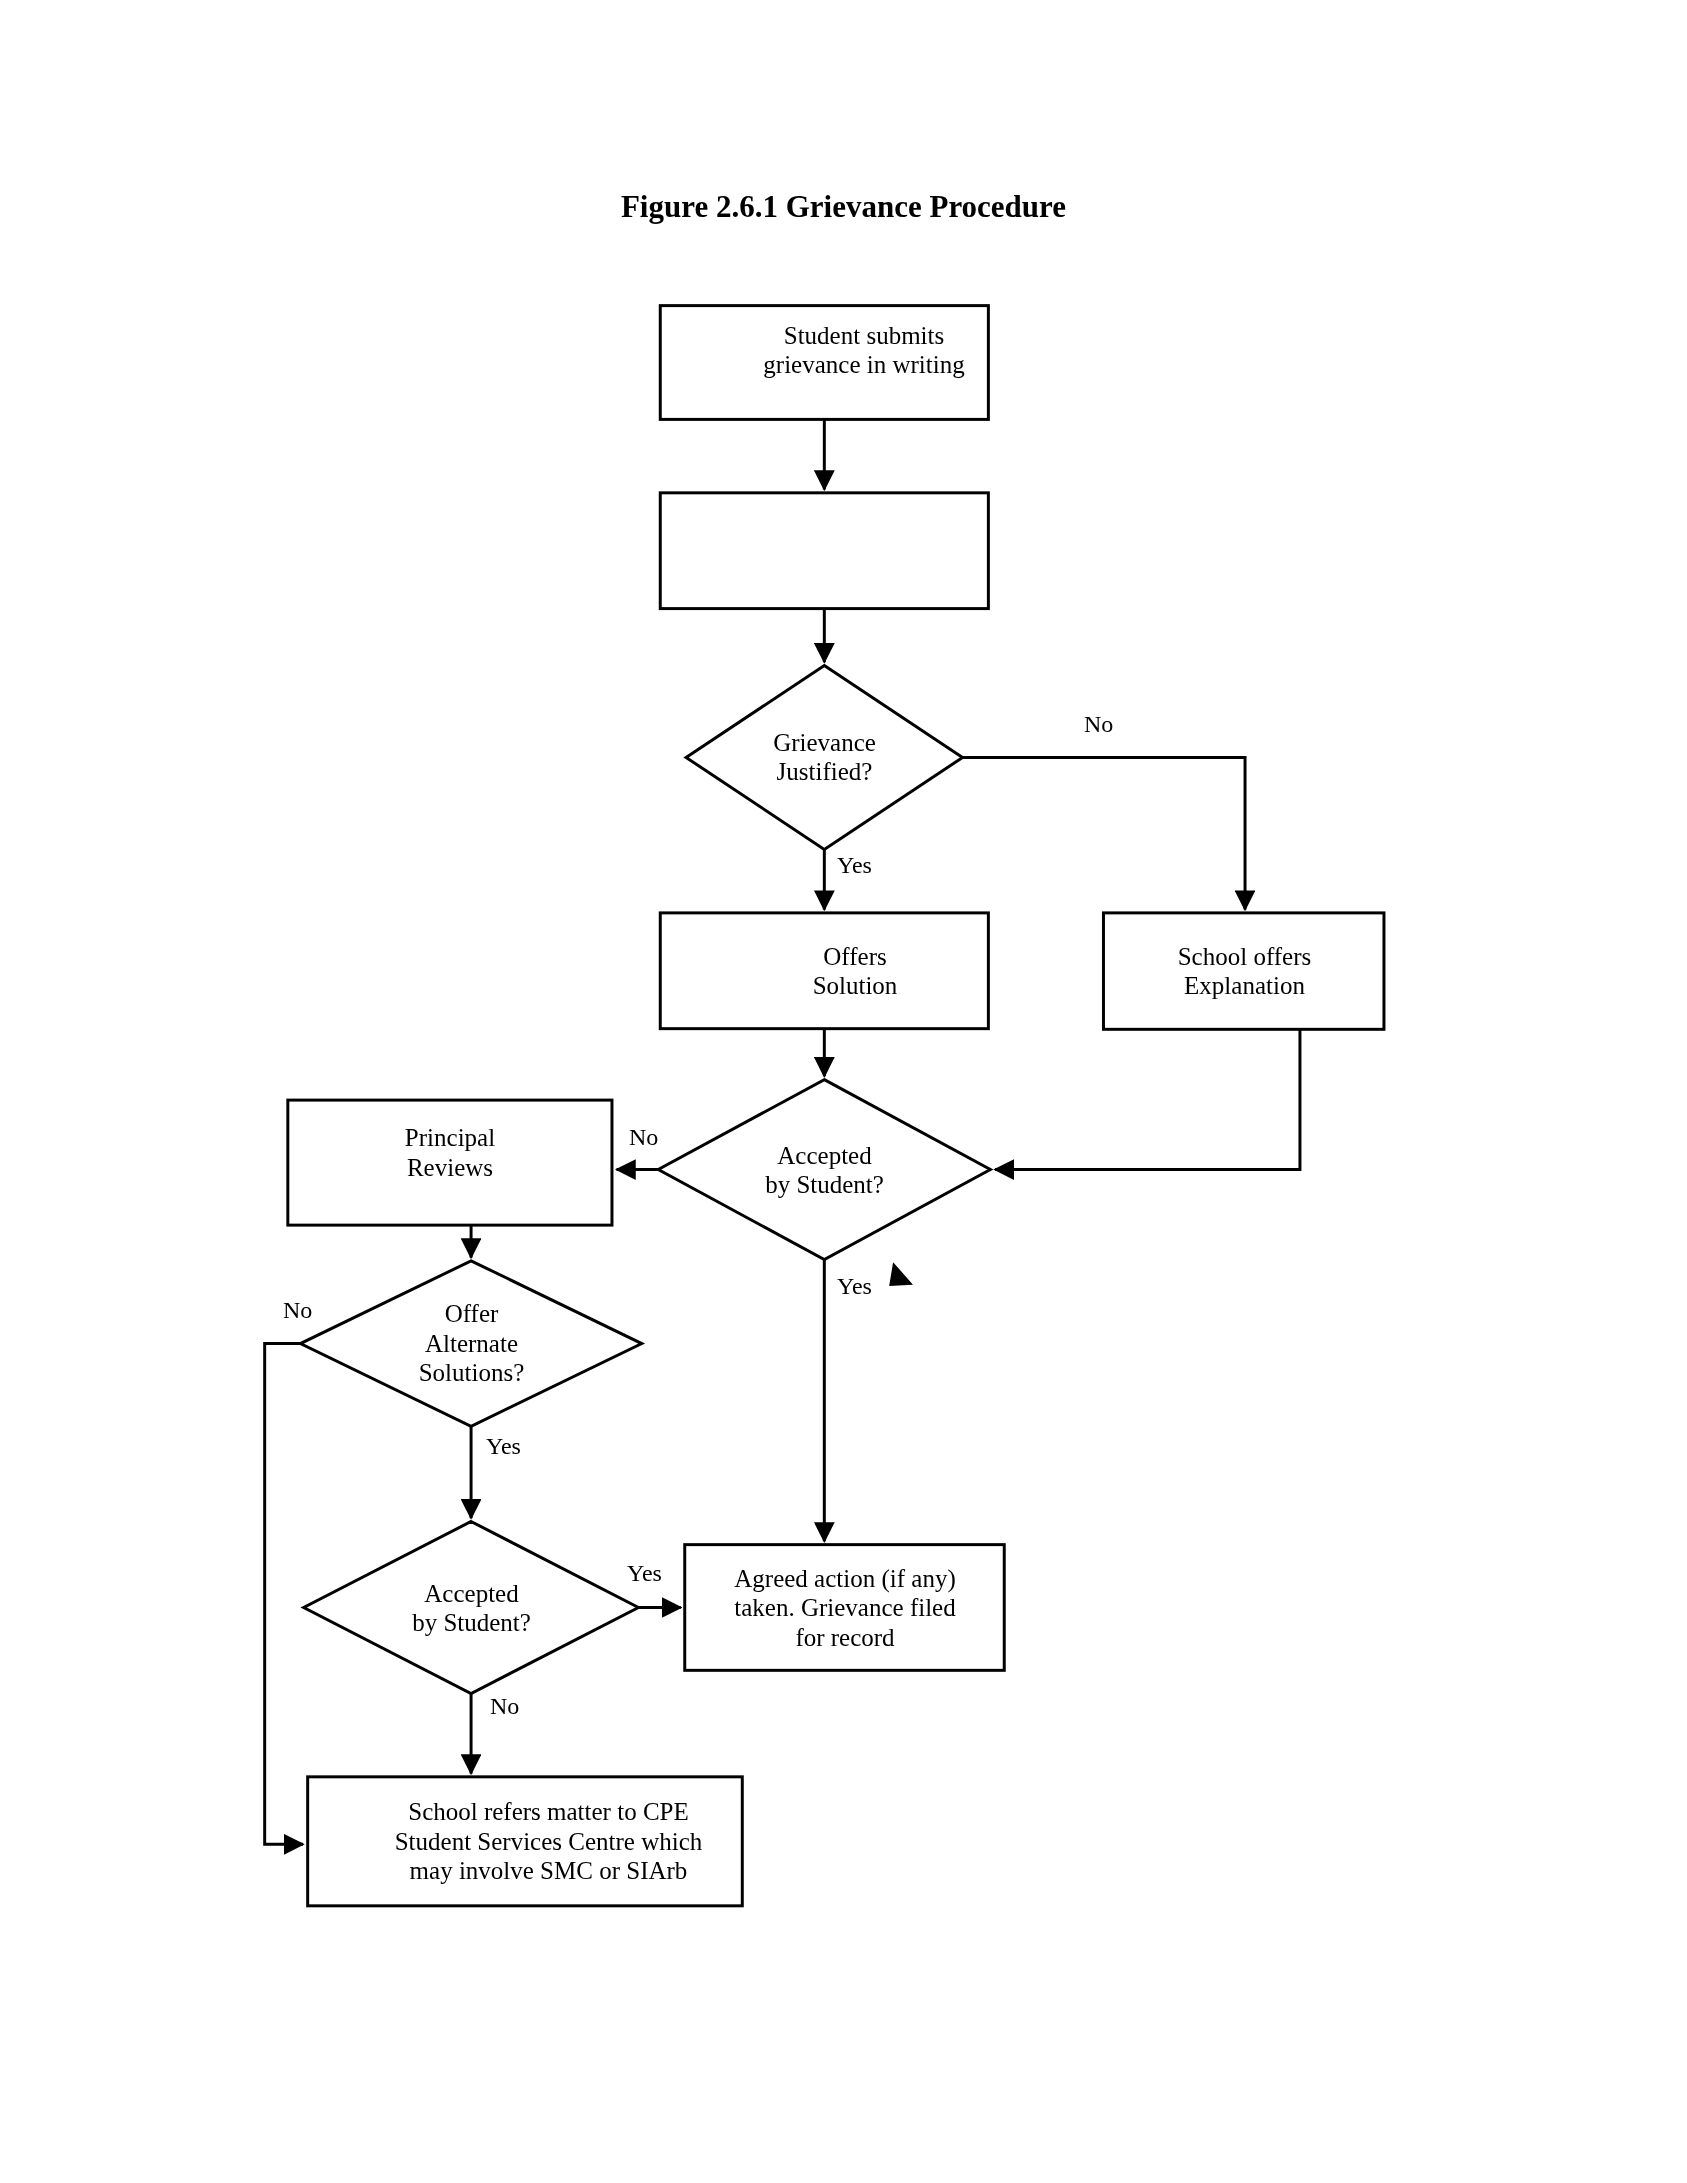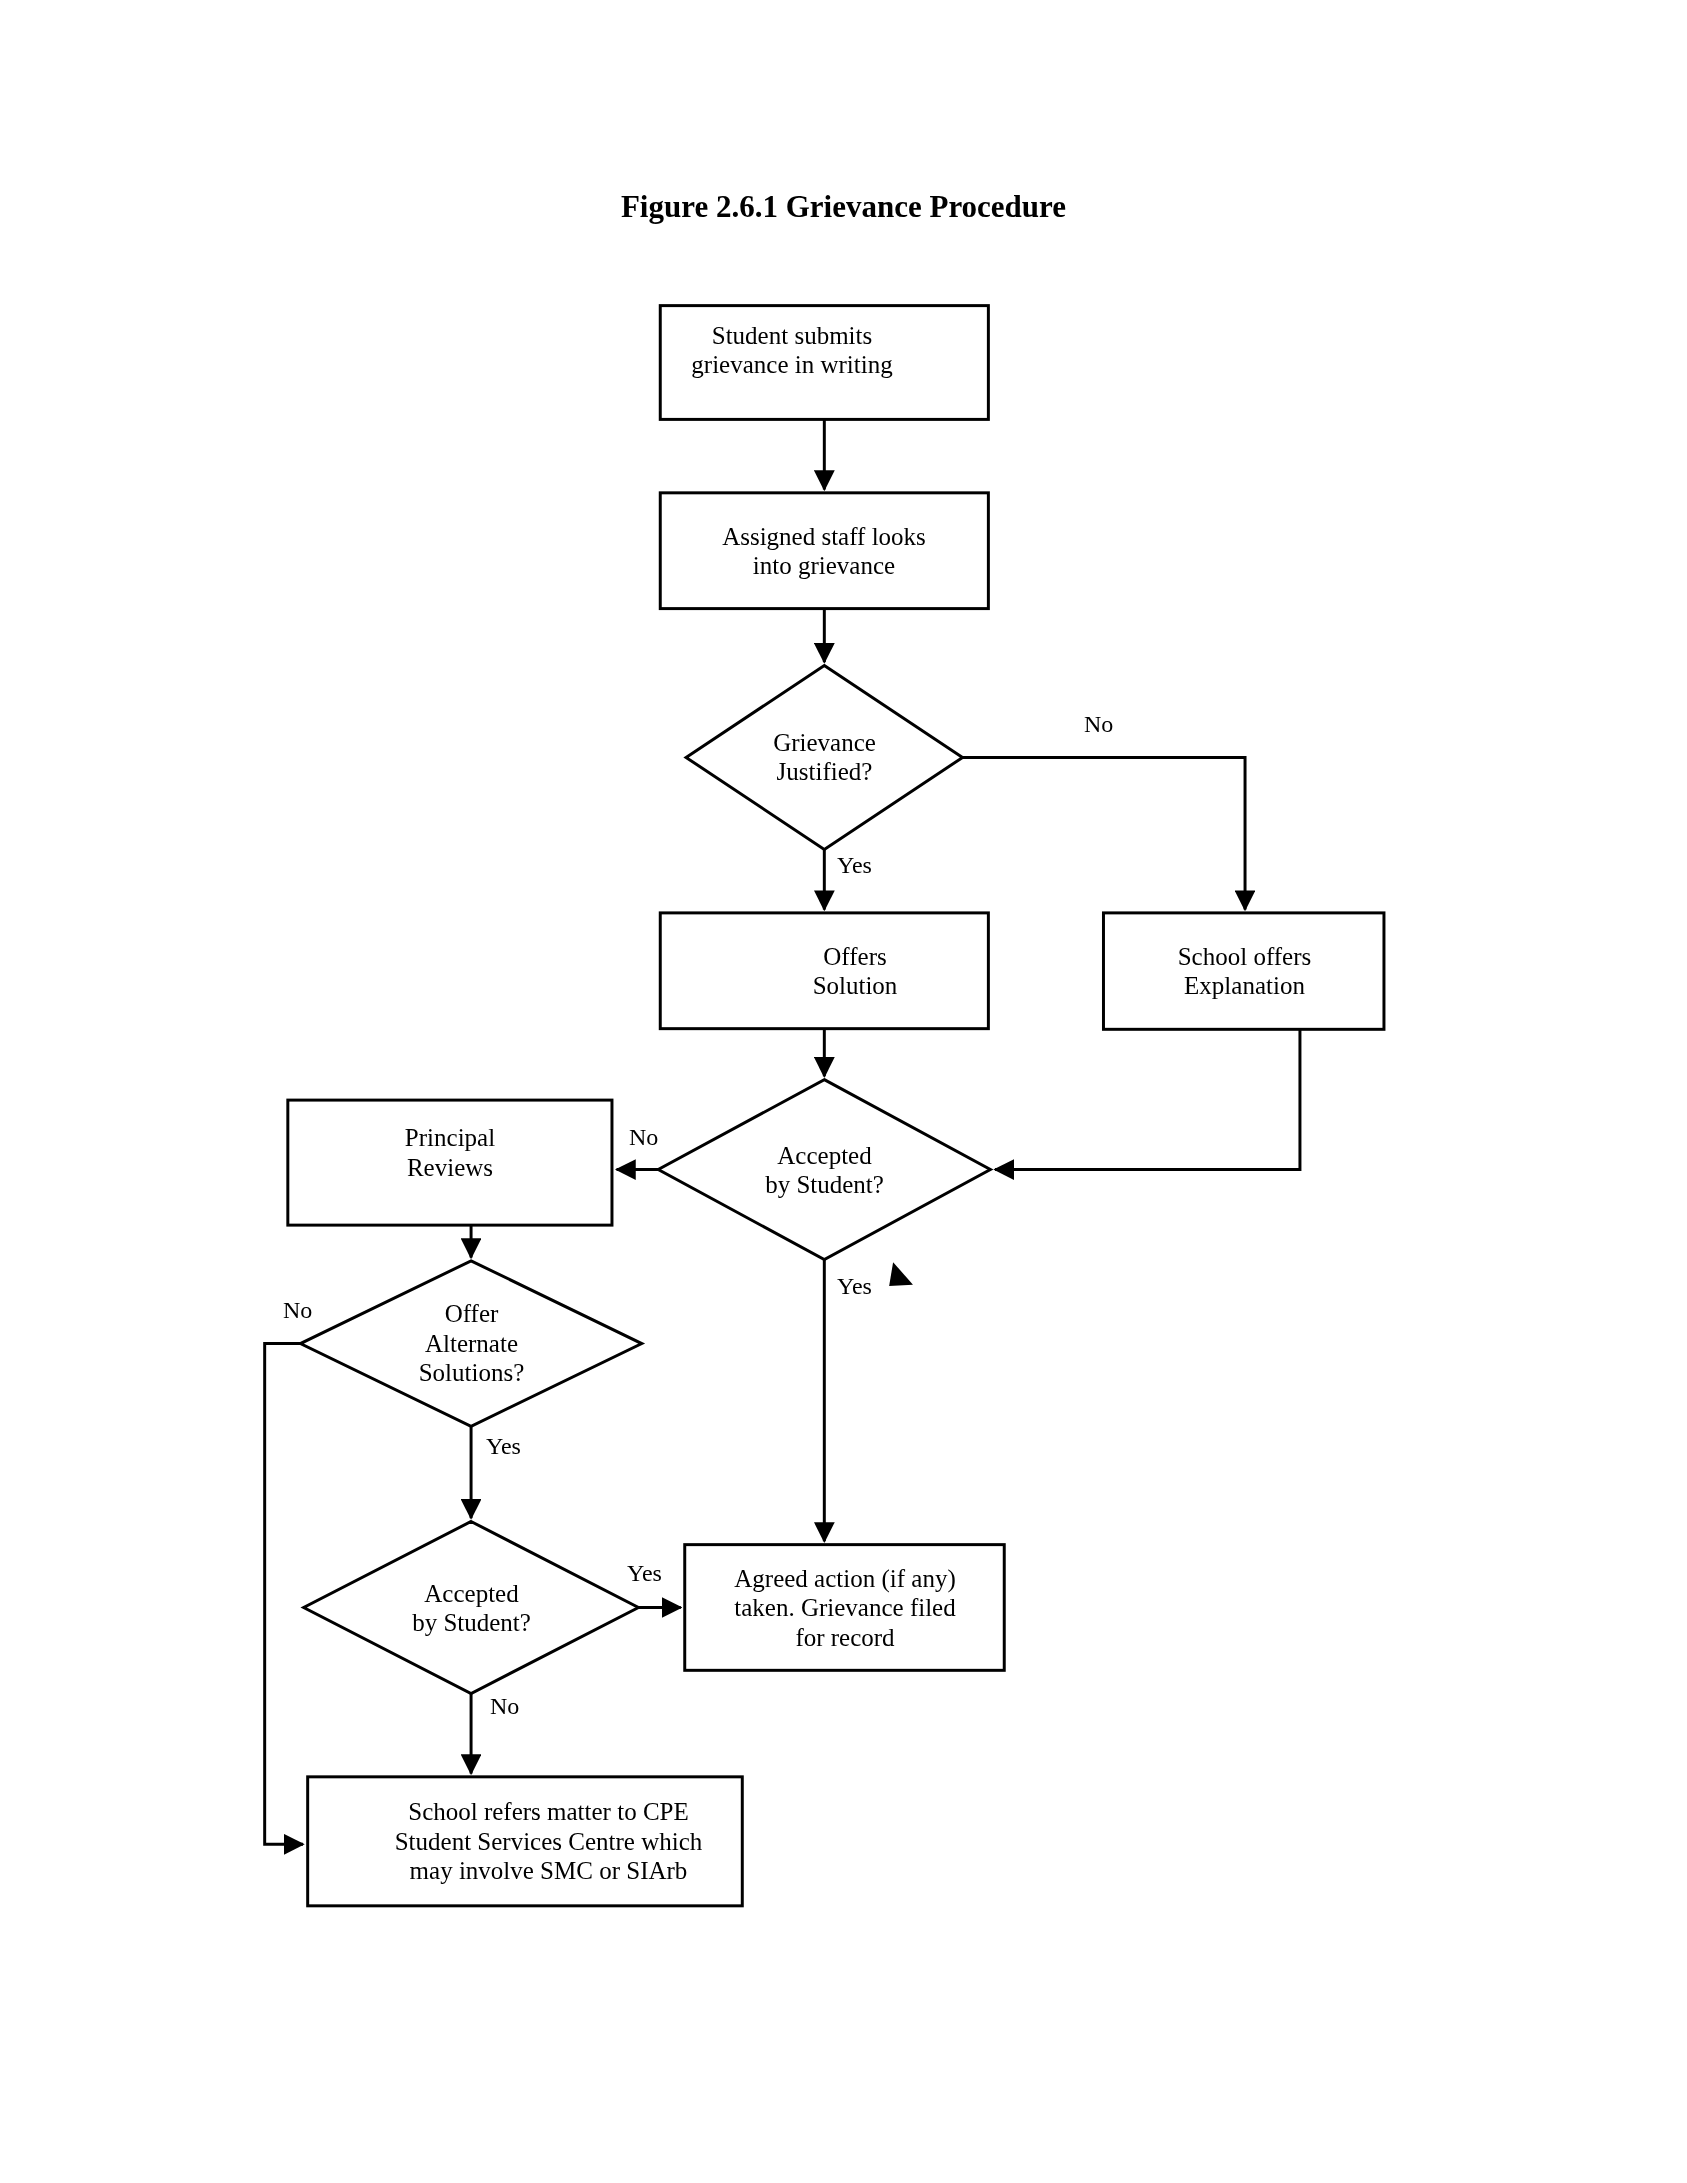--- a/index.html
+++ b/index.html
@@ -109,25 +109,23 @@
       <path d="M 712 2156 L 712 2295" marker-end="url(#arrow)"></path>
 
       <path d="M 965 2430 L 1029 2430" marker-end="url(#arrow)"></path>
 
       <path d="M 712 2560 L 712 2681" marker-end="url(#arrow)"></path>
     </g>
 
     <polygon points="1350,1908 1380,1942 1344,1944" fill="#000000" stroke="none"></polygon>
   </svg>
 
-  <div class="node-text" style="left:628px;top:306px;width:328px;height:88px;">Student submits
+  <div class="node-text" style="left:700px;top:306px;width:328px;height:88px;">Student submits
 grievance in writing</div>
 
-  <div class="node-text" style="left:660px;top:493px;width:328px;height:116px;">Assigned staff looks
-into grievance</div>
 
   <div class="node-text" style="left:686px;top:701px;width:277px;height:112px;">Grievance
 Justified?</div>
 
   <div class="node-text" style="left:660px;top:913px;width:390px;height:116px;">Offers
 Solution</div>
 
   <div class="node-text" style="left:1104px;top:913px;width:281px;height:116px;">School offers
 Explanation</div>
 

